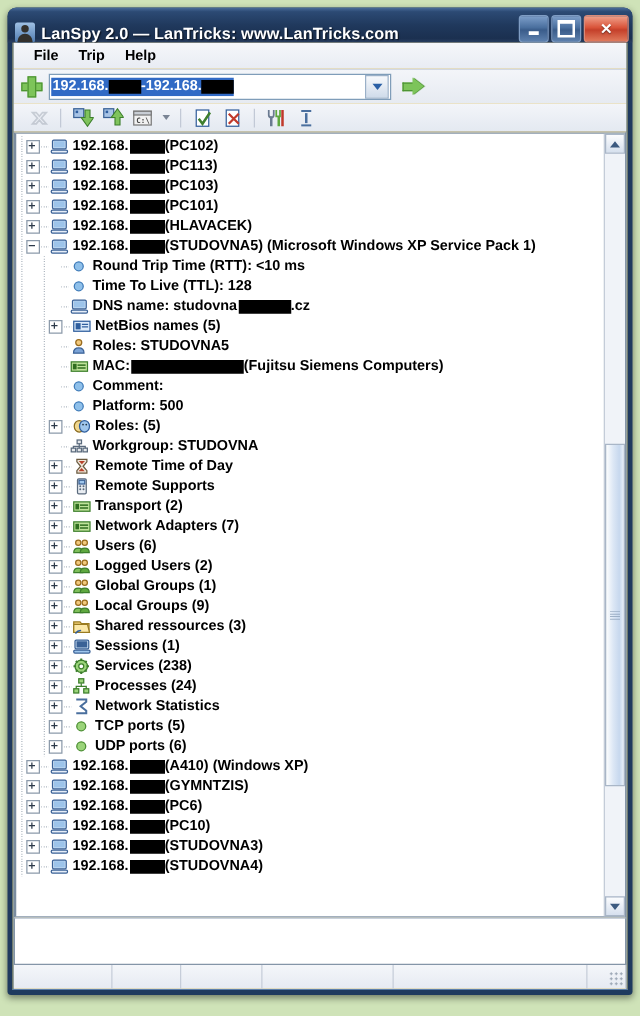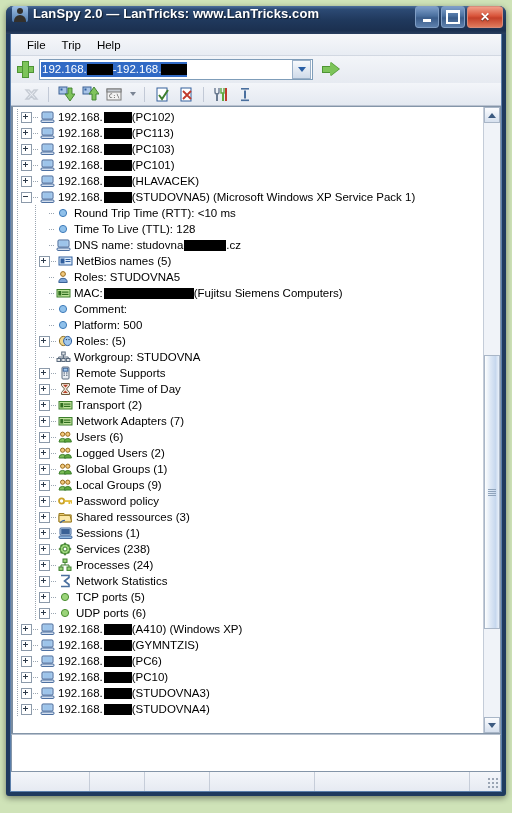--- a/index.html
+++ b/index.html
@@ -22,21 +22,21 @@
     background: #1f3a5f;
     box-shadow: 0 2px 6px rgba(0,0,0,.45);
     overflow: hidden;
     display: flex;
     flex-direction: column;
   }
   
   .titlebar {
     height: 28px;
     background: linear-gradient(to bottom, #4c6f9c 0%, #2c4a74 12%, #20395d 50%, #1b3050 88%, #2a3f60 100%);
-    display: flex; align-items: flex-start;
+    display: flex; align-items: flex-end;
     padding: 0 3px 0 6px;
     flex: 0 0 auto;
     position: relative;
     z-index: 5;
   }
   .app-icon {
     width: 16px; height: 16px;
     border-radius: 2px;
     background: linear-gradient(to bottom,#9fc0e4,#4f7bb0);
     position: relative; flex: 0 0 auto;
@@ -92,20 +92,21 @@
   
   .client {
     flex: 1 1 auto;
     margin: 0 4px 4px 4px;
     background: #eab308;
     display: flex;
     flex-direction: column;
     position: relative;
     border: 1px solid #5b7fab;
     border-top: none;
+    font-weight: bold;
   }
   
   .menubar {
     height: 21px;
     background: linear-gradient(to bottom,#f6f7fa,#e8ecf3);
     border-bottom: 1px solid #d2d8e2;
     display: flex; align-items: center;
     padding-left: 8px;
     flex: 0 0 auto;
   }
@@ -743,20 +744,38 @@
             </div>
             <div class="row">
               <div class="ind" style="width: 26px;">
                 <div class="guide" style="left: 4px;"></div>
                 <div class="guide" style="left: 22px;"></div>
               </div>
               <div class="twisty plus"></div>
               <div class="hline"></div>
               <div class="ico">
                 <svg width="15" height="14" viewBox="0 0 15 14">
+                  <path d="M3.5 1.5 h8 v2 l-3 3.5 l3 3.5 v2 h-8 v-2 l3-3.5 l-3-3.5 z" fill="#efe6d8" stroke="#6a5a3f"></path>
+                  <path d="M4.8 11 h5 l-2.5-2.6 z" fill="#b8432b"></path>
+                  <path d="M5 2.8 h5 l-2.5 2.6 z" fill="#b8432b"></path>
+                </svg>
+              </div>
+              <div class="label">
+                <span>Remote Time of Day</span>
+              </div>
+            </div>
+            <div class="row">
+              <div class="ind" style="width: 26px;">
+                <div class="guide" style="left: 4px;"></div>
+                <div class="guide" style="left: 22px;"></div>
+              </div>
+              <div class="twisty plus"></div>
+              <div class="hline"></div>
+              <div class="ico">
+                <svg width="15" height="14" viewBox="0 0 15 14">
                   <rect x="4" y="1" width="7" height="12" rx="1" fill="#e9edf2" stroke="#5a6a7d"></rect>
                   <rect x="5.2" y="2.2" width="4.6" height="3" fill="#9fc6ec" stroke="#3a6196"></rect>
                   <circle cx="6.2" cy="7" r=".8" fill="#5a6a7d"></circle>
                   <circle cx="8.8" cy="7" r=".8" fill="#5a6a7d"></circle>
                   <circle cx="6.2" cy="9.3" r=".8" fill="#5a6a7d"></circle>
                   <circle cx="8.8" cy="9.3" r=".8" fill="#5a6a7d"></circle>
                 </svg>
               </div>
               <div class="label">
                 <span>Remote Supports</span>
@@ -764,38 +783,20 @@
             </div>
             <div class="row">
               <div class="ind" style="width: 26px;">
                 <div class="guide" style="left: 4px;"></div>
                 <div class="guide" style="left: 22px;"></div>
               </div>
               <div class="twisty plus"></div>
               <div class="hline"></div>
               <div class="ico">
                 <svg width="15" height="14" viewBox="0 0 15 14">
-                  <path d="M3.5 1.5 h8 v2 l-3 3.5 l3 3.5 v2 h-8 v-2 l3-3.5 l-3-3.5 z" fill="#efe6d8" stroke="#6a5a3f"></path>
-                  <path d="M4.8 11 h5 l-2.5-2.6 z" fill="#b8432b"></path>
-                  <path d="M5 2.8 h5 l-2.5 2.6 z" fill="#b8432b"></path>
-                </svg>
-              </div>
-              <div class="label">
-                <span>Remote Time of Day</span>
-              </div>
-            </div>
-            <div class="row">
-              <div class="ind" style="width: 26px;">
-                <div class="guide" style="left: 4px;"></div>
-                <div class="guide" style="left: 22px;"></div>
-              </div>
-              <div class="twisty plus"></div>
-              <div class="hline"></div>
-              <div class="ico">
-                <svg width="15" height="14" viewBox="0 0 15 14">
                   <rect x="1" y="3.5" width="13" height="7.5" fill="#bfe39a" stroke="#3d7f2c"></rect>
                   <rect x="2.3" y="5" width="3" height="4.5" fill="#2f6d1f"></rect>
                   <rect x="6" y="5.5" width="6.5" height="1.2" fill="#2f6d1f"></rect>
                   <rect x="6" y="7.8" width="6.5" height="1.2" fill="#2f6d1f"></rect>
                 </svg>
               </div>
               <div class="label">
                 <span>Transport (2)</span>
               </div>
             </div>
@@ -885,39 +886,20 @@
               <div class="ico">
                 <svg width="15" height="14" viewBox="0 0 15 14">
                   <circle cx="4.6" cy="4.2" r="2.1" fill="#f2c97d" stroke="#9a6c1e"></circle>
                   <path d="M1 12 q0-3.6 3.6-3.6 t3.6 3.6 z" fill="#7fbf5a" stroke="#3d7f2c"></path>
                   <circle cx="9.8" cy="4.2" r="2.1" fill="#f2c97d" stroke="#9a6c1e"></circle>
                   <path d="M6.2 12 q0-3.6 3.6-3.6 t3.6 3.6 z" fill="#5fa83f" stroke="#3d7f2c"></path>
                 </svg>
               </div>
               <div class="label">
                 <span>Local Groups (9)</span>
-              </div>
-            </div>
-            <div class="row">
-              <div class="ind" style="width: 26px;">
-                <div class="guide" style="left: 4px;"></div>
-                <div class="guide" style="left: 22px;"></div>
-              </div>
-              <div class="twisty plus"></div>
-              <div class="hline"></div>
-              <div class="ico">
-                <svg width="15" height="14" viewBox="0 0 15 14">
-                  <circle cx="3.6" cy="7" r="2.6" fill="none" stroke="#c9a227" stroke-width="1.8"></circle>
-                  <rect x="6" y="6.2" width="8" height="1.7" fill="#e0b82f"></rect>
-                  <rect x="10.5" y="7.6" width="1.5" height="2.4" fill="#e0b82f"></rect>
-                  <rect x="12.7" y="7.6" width="1.3" height="2.0" fill="#e0b82f"></rect>
-                </svg>
-              </div>
-              <div class="label">
-                <span>Password policy</span>
               </div>
             </div>
             <div class="row">
               <div class="ind" style="width: 26px;">
                 <div class="guide" style="left: 4px;"></div>
                 <div class="guide" style="left: 22px;"></div>
               </div>
               <div class="twisty plus"></div>
               <div class="hline"></div>
               <div class="ico">

